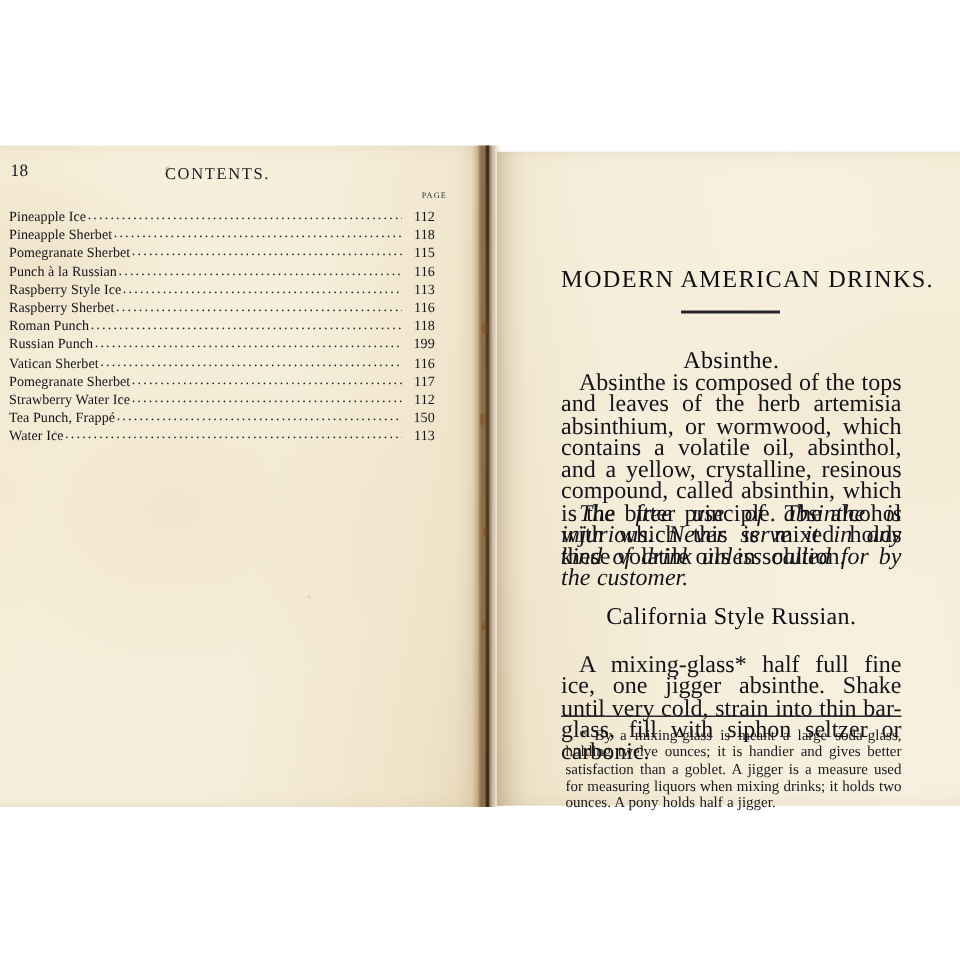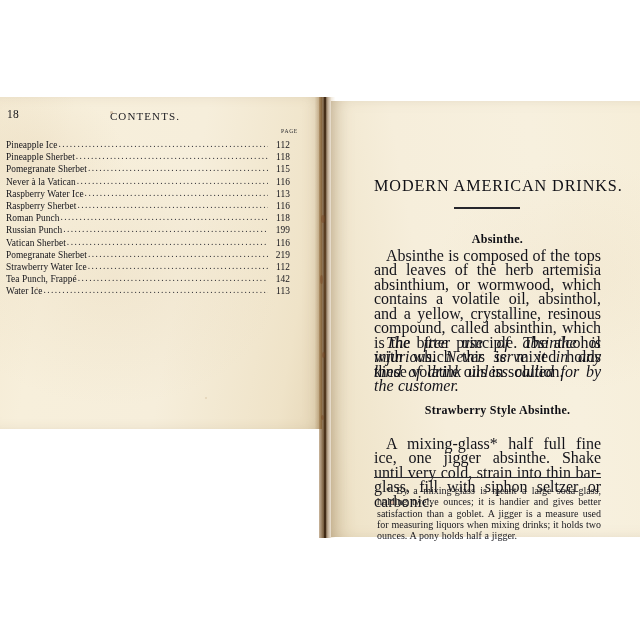--- a/index.html
+++ b/index.html
@@ -21,21 +21,21 @@
     width: 640px;
     height: 640px;
   }
 
   
   .page-left {
     position: absolute;
     left: 0px;
     top: 97px;
     width: 322px;
-    height: 332px;
+    height: 441px;
     background:
       radial-gradient(ellipse 240px 180px at 35% 55%, rgba(220,198,160,0.20) 0%, rgba(220,198,160,0) 70%),
       radial-gradient(ellipse 120px 90px at 12% 18%, rgba(214,188,148,0.20) 0%, rgba(214,188,148,0) 72%),
       linear-gradient(100deg, #f4ead3 0%, #f7efdb 20%, #f6eedb 55%, #efe3c8 88%, #e6d7b8 100%);
     box-shadow: inset -10px 0 18px -10px rgba(120,90,50,0.45);
   }
   .page-left::after {
     content: "";
     position: absolute;
     right: 0; top: 0; bottom: 0;
@@ -172,24 +172,24 @@
     position: absolute;
     left: 80px;
     top: 106px;
     width: 66px;
     height: 1.6px;
     background: #26262c;
   }
   .sec-head {
     position: absolute;
     width: 227px;
-    left: 10px;
+    left: 0;
     text-align: center;
-    font-size: 12px;
-    font-weight: bold;
+    font-size: 16px;
+    font-weight: normal;
     letter-spacing: 0.25px;
     color: #0e0e14;
   }
   .sec-head.absinthe { top: 131px; }
   .sec-head.california { top: 302px; }
 
   .para {
     position: absolute;
     left: 0;
     width: 227px;
@@ -258,26 +258,26 @@
         <span class="toc-title">Pineapple Sherbet</span>
         <span class="toc-dots">...................................................................</span>
         <span class="toc-page">118</span>
       </div>
       <div class="toc-row">
         <span class="toc-title">Pomegranate Sherbet</span>
         <span class="toc-dots">...................................................................</span>
         <span class="toc-page">115</span>
       </div>
       <div class="toc-row">
-        <span class="toc-title">Never à la Vatican</span>
+        <span class="toc-title">Punch à la Russian</span>
         <span class="toc-dots">...................................................................</span>
         <span class="toc-page">116</span>
       </div>
       <div class="toc-row">
-        <span class="toc-title">Raspberry Water Ice</span>
+        <span class="toc-title">Raspberry Style Ice</span>
         <span class="toc-dots">...................................................................</span>
         <span class="toc-page">113</span>
       </div>
       <div class="toc-row">
         <span class="toc-title">Raspberry Sherbet</span>
         <span class="toc-dots">...................................................................</span>
         <span class="toc-page">116</span>
       </div>
       <div class="toc-row">
         <span class="toc-title">Roman Punch</span>
@@ -290,31 +290,31 @@
         <span class="toc-page">199</span>
       </div>
       <div class="toc-row">
         <span class="toc-title">Vatican Sherbet</span>
         <span class="toc-dots">...................................................................</span>
         <span class="toc-page">116</span>
       </div>
       <div class="toc-row">
         <span class="toc-title">Pomegranate Sherbet</span>
         <span class="toc-dots">...................................................................</span>
-        <span class="toc-page">219</span>
+        <span class="toc-page">117</span>
       </div>
       <div class="toc-row">
         <span class="toc-title">Strawberry Water Ice</span>
         <span class="toc-dots">...................................................................</span>
         <span class="toc-page">112</span>
       </div>
       <div class="toc-row">
         <span class="toc-title">Tea Punch, Frappé</span>
         <span class="toc-dots">...................................................................</span>
-        <span class="toc-page">142</span>
+        <span class="toc-page">150</span>
       </div>
       <div class="toc-row">
         <span class="toc-title">Water Ice</span>
         <span class="toc-dots">...................................................................</span>
         <span class="toc-page">113</span>
       </div>
     </div>
 
     <div class="speck" style="left:110px;top:14px;width:3px;height:2.5px;"></div>
     <div class="speck" style="left:36px;top:190px;width:2px;height:2px;"></div>
@@ -333,21 +333,21 @@
     <div class="rp">
 
       <div class="drinks-title">MODERN AMERICAN DRINKS.</div>
       <div class="title-rule"></div>
 
       <div class="sec-head absinthe">Absinthe.</div>
 
       <div class="para p1">Absinthe is composed of the tops and leaves of the herb artemisia absinthium, or wormwood, which contains a volatile oil, absinthol, and a yellow, crystalline, resinous compound, called absinthin, which is the bitter principle.  The alcohol with which this is mixed holds these volatile oils in solution.</div>
       <div class="para p2">The free use of absinthe is injurious.  Never serve it in any kind of drink unless called for by the customer.</div>
 
-      <div class="sec-head california">Strawberry Style Absinthe.</div>
+      <div class="sec-head california">California Style Russian.</div>
       <div class="para p3">A mixing-glass* half full fine ice, one jigger absinthe.  Shake until very cold, strain into thin bar-glass, fill with siphon seltzer or carbonic.</div>
 
       <div class="fn-rule"></div>
       <div class="footnote">* By a mixing-glass is meant a large soda-glass, holding twelve ounces; it is handier and gives better satisfaction than a goblet.  A jigger is a measure used for measuring liquors when mixing drinks; it holds two ounces.  A pony holds half a jigger.</div>
 
     </div>
 
     <div class="speck" style="left:150px;top:190px;width:3px;height:3px;opacity:.5;"></div>
     <div class="speck" style="left:60px;top:400px;width:3px;height:3px;background:rgba(176,90,70,.35);"></div>
   </div>

